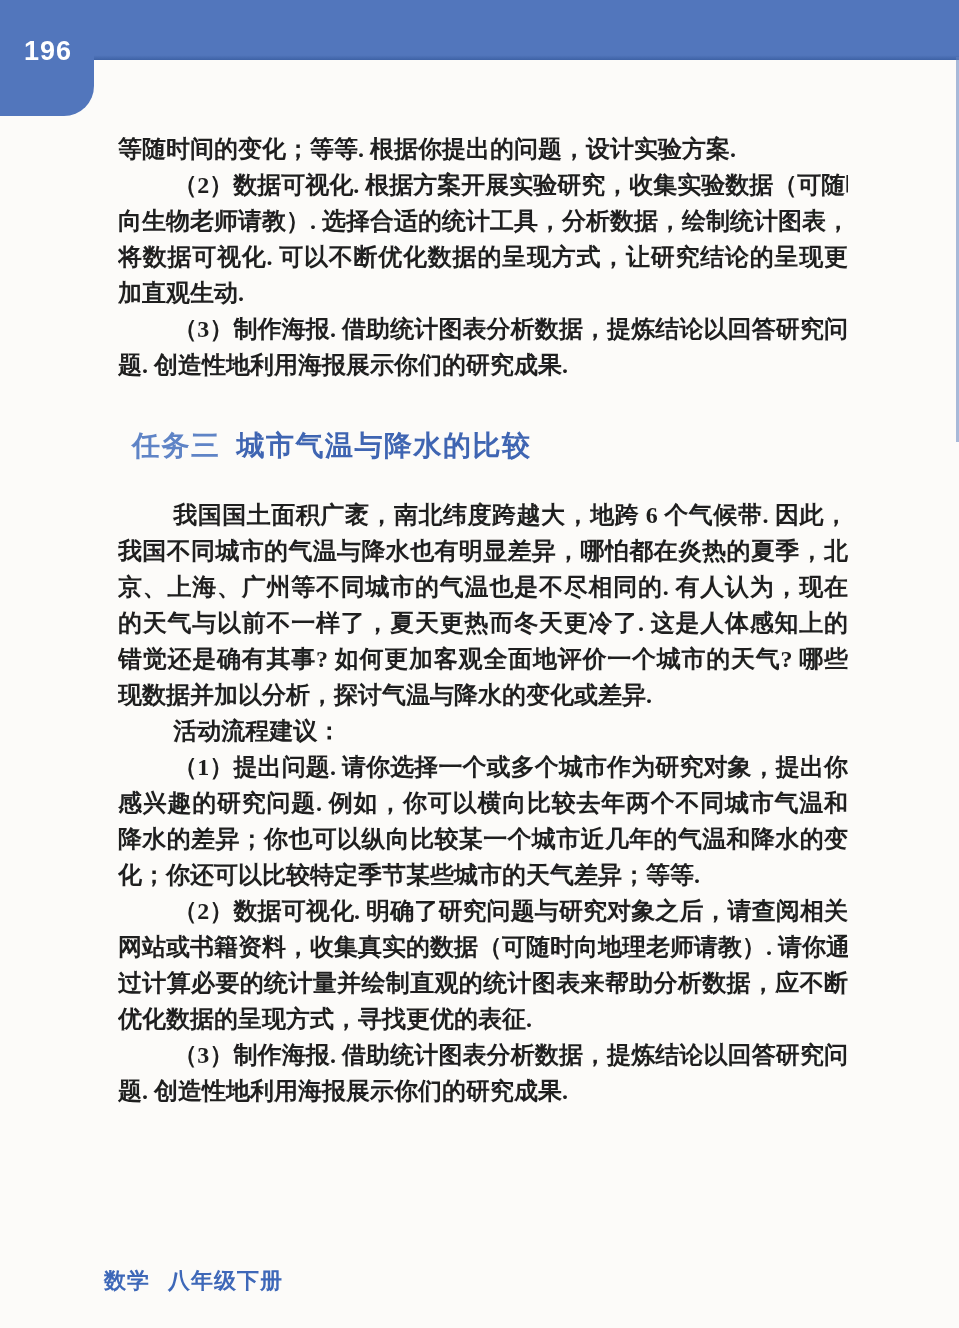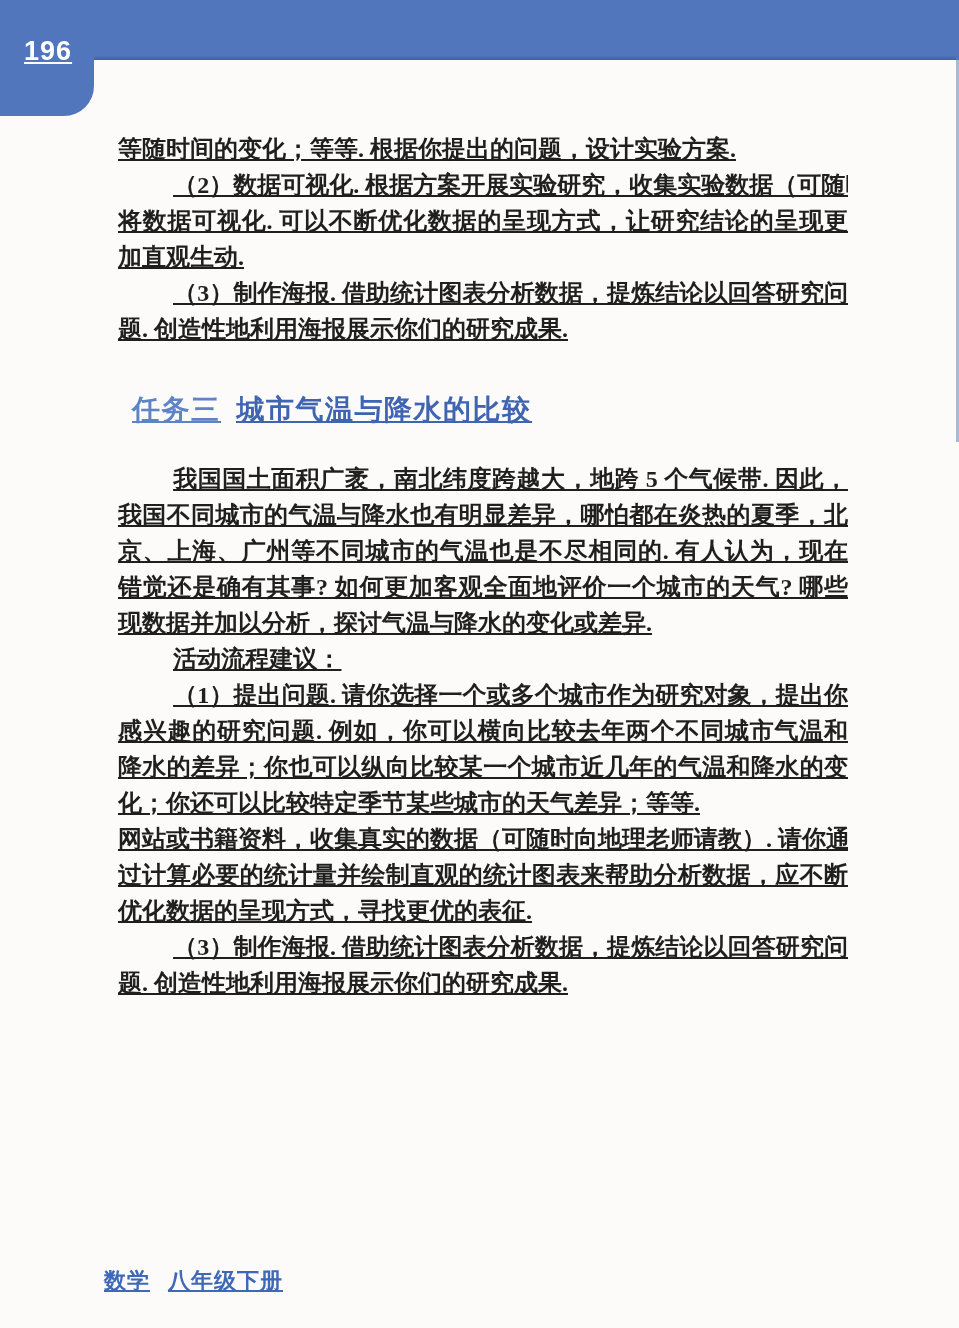--- a/index.html
+++ b/index.html
@@ -4,21 +4,21 @@
 <style>
   :root {
     --band-blue: #5276bc;
     --band-edge-blue: #3e62a5;
     --heading-label-blue: #5f84c6;
     --heading-title-blue: #3f65b2;
     --footer-blue: #3e68b8;
     --body-text: #1f1f1f;
     --page-bg: #fcfbf9;
   }
-  * { margin: 0; padding: 0; box-sizing: border-box; text-decoration: underline; }
+  * { margin: 0; padding: 0; box-sizing: border-box; }
   html, body { width: 959px; height: 1328px; }
   body {
     position: relative;
     background: var(--page-bg);
     overflow: hidden;
     font-family: "Liberation Serif", "DejaVu Serif", serif;
   }
   
   .header-band {
     position: absolute;
@@ -115,41 +115,44 @@
   <span class="page-num">196</span>
 </div>
 
 <div class="right-edge"></div>
 
 <div class="content">
 
   <div class="text-block">
       <div class="line end">等随时间的变化；等等. 根据你提出的问题，设计实验方案.</div>
       <div class="line indent">（2）数据可视化. 根据方案开展实验研究，收集实验数据（可随时</div>
+      <div class="line">向生物老师请教）. 选择合适的统计工具，分析数据，绘制统计图表，</div>
       <div class="line">将数据可视化. 可以不断优化数据的呈现方式，让研究结论的呈现更</div>
       <div class="line end">加直观生动.</div>
       <div class="line indent">（3）制作海报. 借助统计图表分析数据，提炼结论以回答研究问</div>
       <div class="line end">题. 创造性地利用海报展示你们的研究成果.</div>
     </div>
 
   <h2 class="task-heading">
     <span class="task-label">任务三</span><span class="task-title">城市气温与降水的比较</span>
   </h2>
 
   <div class="text-block task-block">
-      <div class="line indent">我国国土面积广袤，南北纬度跨越大，地跨 5 个气候带. 因此，</div>
+      <div class="line indent">我国国土面积广袤，南北纬度跨越大，地跨 6 个气候带. 因此，</div>
       <div class="line">我国不同城市的气温与降水也有明显差异，哪怕都在炎热的夏季，北</div>
       <div class="line">京、上海、广州等不同城市的气温也是不尽相同的. 有人认为，现在</div>
+      <div class="line">的天气与以前不一样了，夏天更热而冬天更冷了. 这是人体感知上的</div>
       <div class="line">错觉还是确有其事? 如何更加客观全面地评价一个城市的天气? 哪些</div>
       <div class="line end">现数据并加以分析，探讨气温与降水的变化或差异.</div>
       <div class="line indent end">活动流程建议：</div>
       <div class="line indent">（1）提出问题. 请你选择一个或多个城市作为研究对象，提出你</div>
       <div class="line">感兴趣的研究问题. 例如，你可以横向比较去年两个不同城市气温和</div>
       <div class="line">降水的差异；你也可以纵向比较某一个城市近几年的气温和降水的变</div>
       <div class="line end">化；你还可以比较特定季节某些城市的天气差异；等等.</div>
+      <div class="line indent">（2）数据可视化. 明确了研究问题与研究对象之后，请查阅相关</div>
       <div class="line">网站或书籍资料，收集真实的数据（可随时向地理老师请教）. 请你通</div>
       <div class="line">过计算必要的统计量并绘制直观的统计图表来帮助分析数据，应不断</div>
       <div class="line end">优化数据的呈现方式，寻找更优的表征.</div>
       <div class="line indent">（3）制作海报. 借助统计图表分析数据，提炼结论以回答研究问</div>
       <div class="line end">题. 创造性地利用海报展示你们的研究成果.</div>
     </div>
 
 </div>
 
 <div class="footer">

